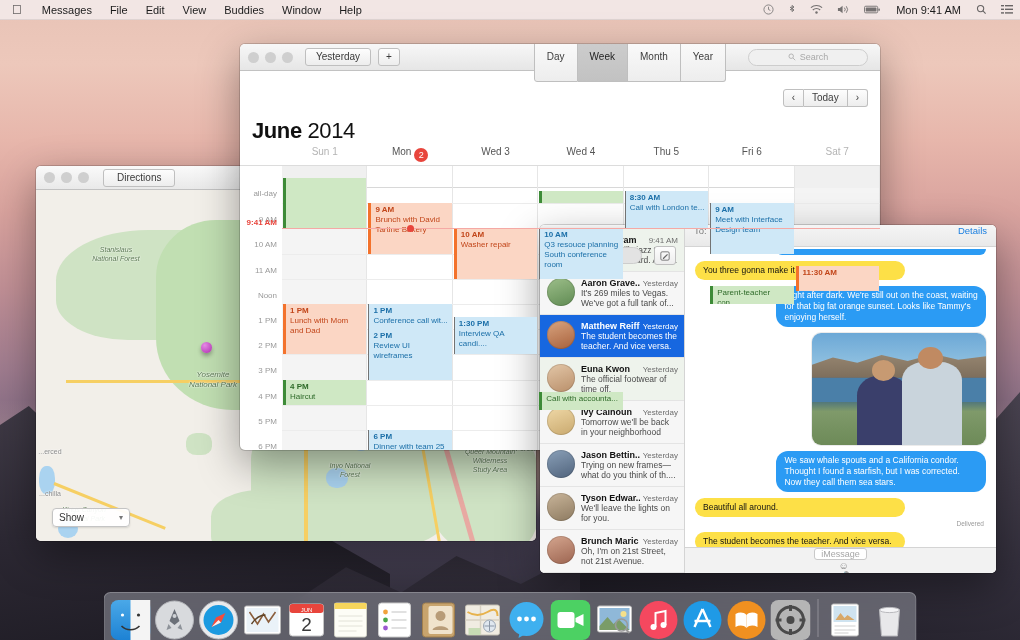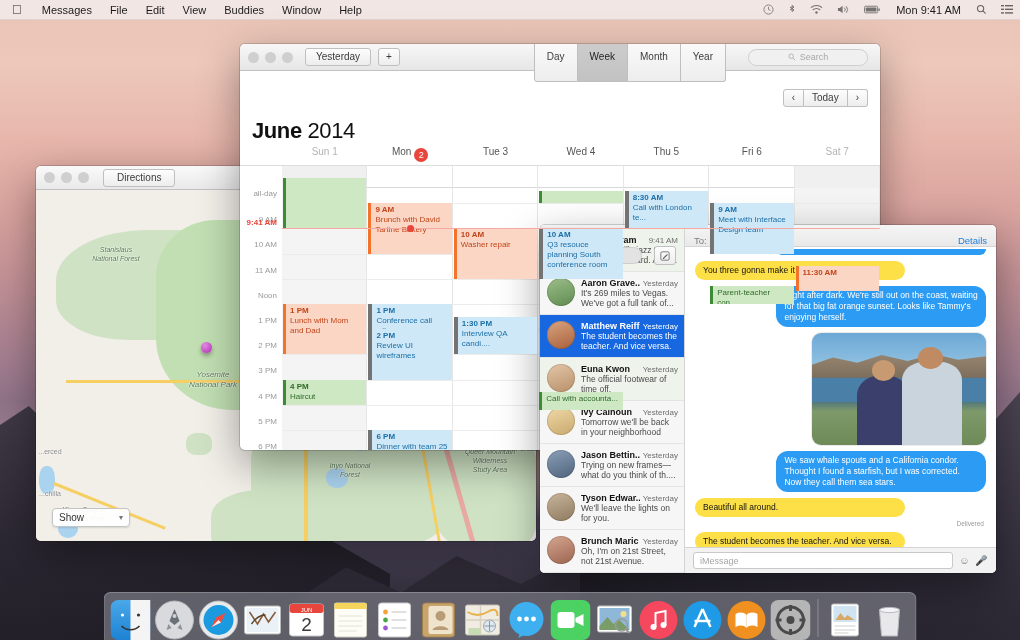--- a/index.html
+++ b/index.html
@@ -190,21 +190,21 @@
   .nowdot {
     position: absolute; width: 7px; height: 7px; border-radius: 50%;
     background: #e8453c; z-index: 8;
   }
   .evt {
     position: absolute; overflow: hidden; z-index: 4;
     font-size: 8px; line-height: 10px; padding: 2px 3px 0 4px;
   }
   .evt .t { font-weight: bold; display: block; }
   .evt.orange { background: #fbd6c4; border-left: 3px solid #f3722c; color: #c2461a; }
-  .evt.blue   { background: #cfe8f7; border-left: 4px solid #737373; color: #1b6fa8; }
+  .evt.blue   { background: #cfe8f7; border-left: 1px solid #737373; color: #1b6fa8; }
   .evt.green  { background: #cfe8c4; border-left: 3px solid #3d8b37; color: #2f6b2a; }
 
   
   #messages { left: 540px; top: 225px; width: 456px; height: 348px; }
   #msg-body { display: flex; height: 100%; }
   #msg-sidebar {
     width: 145px; background: #f6f6f6;
     border-right: 1px solid #d4d4d4; display: flex; flex-direction: column;
   }
   #msg-side-top {
@@ -240,21 +240,21 @@
   .conv .row1 { display: flex; justify-content: space-between; gap: 3px; align-items: baseline; }
   .conv .nm { font-size: 9px; font-weight: bold; color: #111; white-space: nowrap; overflow: hidden; }
   .conv .tm { font-size: 8px; color: #6d6d6d; white-space: nowrap; }
   .conv .pv { font-size: 8.5px; line-height: 10px; color: #4a4a4a; max-height: 20px; overflow: hidden; }
   .conv.sel .nm, .conv.sel .tm, .conv.sel .pv { color: #fff; }
 
   #msg-main { flex: 1; display: flex; flex-direction: column; background: #fff; min-width: 0; }
   #msg-tobar {
     height: 22px; background: linear-gradient(to bottom,#f5f5f5,#e9e9e9);
     border-bottom: 1px solid #d4d4d4;
-    display: flex; align-items: flex-end; padding: 0 9px;
+    display: flex; align-items: flex-start; padding: 0 9px;
     font-size: 9.5px; color: #222;
   }
   #msg-tobar .lbl { color: #7d7d7d; margin-right: 6px; }
   #msg-tobar .details { margin-left: auto; color: #1a7fe0; }
   #msg-thread { flex: 1; padding: 6px 10px 4px 10px; overflow: hidden; position: relative; }
   .bubble {
     max-width: 72%; border-radius: 12px; padding: 4px 8px;
     font-size: 8.5px; line-height: 11px; margin-bottom: 6px;
     position: relative; word-wrap: break-word;
   }
@@ -285,21 +285,21 @@
   .photo .p2 {
     position: absolute; left: 52%; bottom: 0; width: 34%; height: 74%;
     background: #c9d4dc; border-radius: 36% 36% 0 0 / 22% 22% 0 0;
   }
   .photo .p2::before {
     content: ''; position: absolute; left: 26%; top: -18%; width: 42%; height: 26%;
     border-radius: 50%; background: #c08a62;
   }
   #msg-input {
     height: 26px; border-top: 1px solid #d4d4d4; background: #f2f2f2;
-    display: flex; align-items: center; padding: 0 8px;
+    display: flex; align-items: center; padding: 0 8px; flex-direction: column;
   }
   #msg-input .field {
     flex: 1; height: 17px; background: #fff; border: 1px solid #c9c9c9;
     border-radius: 3px; display: flex; align-items: center; padding: 0 6px;
     font-size: 9px; color: #a6a6a6;
   }
   #msg-input .ic { margin-left: 6px; font-size: 10px; color: #8a8a8a; }
 
   
   #dock {
@@ -476,21 +476,21 @@
     <div class="navgrp">
       <span class="nb">‹</span>
       <span class="nb">Today</span>
       <span class="nb">›</span>
     </div>
   </div>
 
   <div id="daynames">
     <div class="dn dim"><span>Sun 1</span></div>
     <div class="dn"><span>Mon</span><span class="badge">2</span></div>
-    <div class="dn"><span>Tue 3</span></div>
+    <div class="dn"><span>Wed 3</span></div>
     <div class="dn"><span>Wed 4</span></div>
     <div class="dn"><span>Thu 5</span></div>
     <div class="dn"><span>Fri 6</span></div>
     <div class="dn dim"><span>Sat 7</span></div>
   </div>
 
   <div id="grid-wrap">
     <div id="gutter">
       <div class="hrlabel" style="top:7px;">all-day</div>
       <div id="hour-labels">

